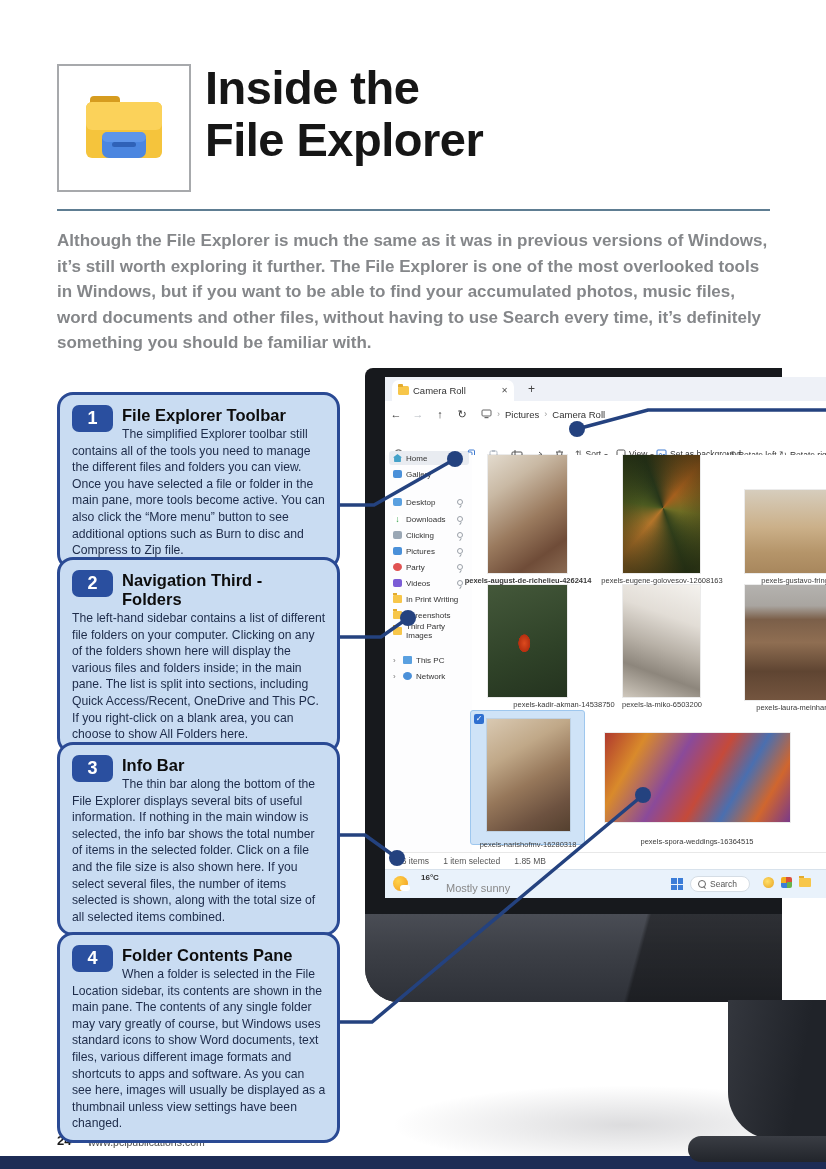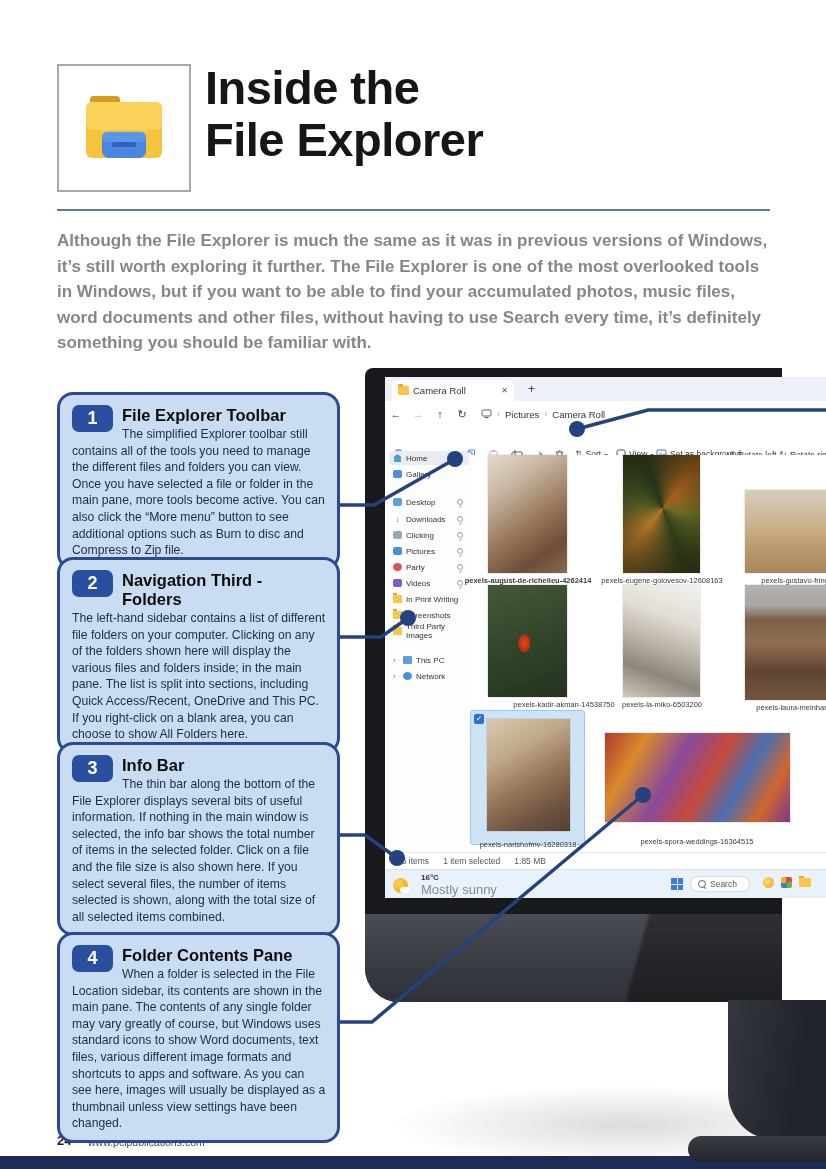--- a/index.html
+++ b/index.html
@@ -73,21 +73,21 @@
   .t-deer{background:linear-gradient(150deg,#d9c9b2 0%,#c0a888 30%,#96775a 55%,#6d5240 80%,#54402f 100%);}
   .t-spora{background:linear-gradient(120deg,#b03a2e 0%,#d98a2b 18%,#8a4a9a 38%,#c54a3a 55%,#4a6fb0 70%,#d0662e 85%,#7a3a8a 100%);}
   .sel-tile{position:absolute;left:85px;top:333px;width:115px;height:135px;background:#cfe3f7;border:1px solid #9ec7ee;border-radius:3px;box-sizing:border-box;}
   .cbx{position:absolute;left:3px;top:3px;width:10px;height:10px;background:#2f6fd0;border-radius:2px;color:#fff;font-size:8px;line-height:10px;text-align:center;}
   .statusbar{position:absolute;left:0;top:475px;width:100%;height:17px;border-top:1px solid #e8e8e8;background:#fff;display:flex;align-items:center;gap:14px;font-size:8.5px;color:#555;padding-left:12px;box-sizing:border-box;}
   .taskbar{position:absolute;left:0;top:492px;width:120%;height:28px;background:#e9f2fb;border-top:1px solid #d8e2ec;}
   .weather{position:absolute;left:8px;top:3px;display:flex;gap:13px;align-items:center;}
   .wicon{width:15px;height:15px;border-radius:50%;background:radial-gradient(circle at 35% 35%,#ffd24a,#f29b1d);position:relative;}
   .wicon::after{content:'';position:absolute;right:-2px;bottom:0;width:10px;height:6px;background:#fff;border-radius:5px;}
   .wtemp{font-size:8px;font-weight:bold;color:#333;}
-  .wcond{font-size:13px;color:#888;}
+  .wcond{font-size:11px;color:#888;margin-left:25px;}
   .winlogo{position:absolute;left:286px;top:8px;width:12px;height:12px;display:grid;grid-template-columns:1fr 1fr;gap:1px;}
   .winlogo span{background:#3b7dd8;}
   .search{position:absolute;left:305px;top:6px;width:60px;height:16px;background:#fff;border:1px solid #d5dde5;border-radius:9px;display:flex;align-items:center;gap:4px;padding:0 7px;font-size:8.5px;color:#555;box-sizing:border-box;}
   .mag{width:6px;height:6px;border:1.2px solid #666;border-radius:50%;position:relative;flex:0 0 auto;}
   .mag::after{content:'';position:absolute;width:1.2px;height:3px;background:#666;left:5px;top:5px;transform:rotate(-45deg);}
   .tray{position:absolute;left:378px;top:7px;display:flex;gap:7px;align-items:center;}
   .tr1{width:11px;height:11px;border-radius:50%;background:radial-gradient(circle at 40% 40%,#ffe06a,#e8a21f);}
   .tr2{width:11px;height:11px;border-radius:2px;background:conic-gradient(#d94f3a 0 25%,#68b34a 0 50%,#3b7dd8 0 75%,#f2b01e 0);}
   .tr3{width:12px;height:9px;background:#f7c64a;border-radius:1px;position:relative;}
   .tr3::before{content:'';position:absolute;top:-2px;left:0;width:5px;height:2px;background:#e3ab2e;}

